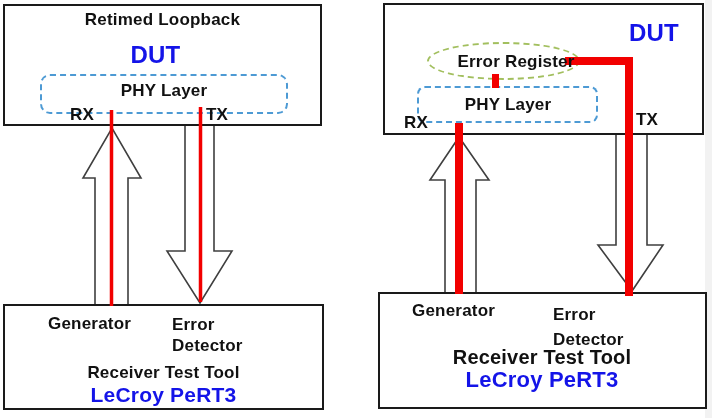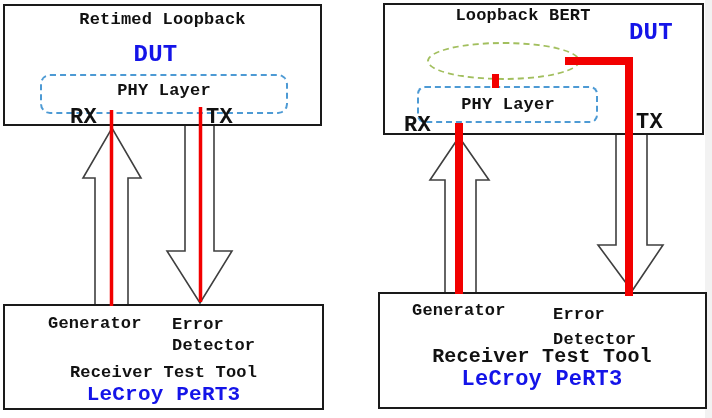--- a/index.html
+++ b/index.html
@@ -2,21 +2,21 @@
 <html style="--accent-blue: #1414e8; --signal-red: #f20000; --phy-dash-blue: #4d9ad4; --register-dash-green: #a2bf5e; --arrow-outline-gray: #3f3f3f; --box-border-black: #1a1a1a; --text-black: #111111;"><head>
 <meta charset="utf-8">
 <style>
   html, body { margin: 0; padding: 0; background: #ffffff; }
   .canvas {
     position: relative;
     width: 712px;
     height: 418px;
     background: #ffffff;
     overflow: hidden;
-    font-family: Liberation Mono, monospace;
+    font-family: Liberation Sans, sans-serif;
   }
   .layer { position: absolute; left: 0; top: 0; width: 712px; height: 418px; pointer-events: none; }
   .arrows-layer { z-index: 1; }
   .box {
     position: absolute;
     box-sizing: border-box;
     border: 2px solid var(--box-border-black, #1a1a1a);
     background: #ffffff;
     z-index: 2;
   }
@@ -45,21 +45,21 @@
     white-space: nowrap;
     letter-spacing: 0.2px;
     line-height: 1.1;
   }
   .centered { text-align: center; }
   .blue { color: var(--accent-blue, #1414e8); }
   .wrap2 { white-space: normal; }
   .f-title   { font-size: 17px; }
   .f-dut     { font-size: 24px; }
   .f-phy     { font-size: 17px; }
-  .f-port    { font-size: 22px; }
+  .f-port    { font-size: 17px; }
   .f-small   { font-size: 17px; }
   .f-rtt-l   { font-size: 17px; }
   .f-rtt-r   { font-size: 20px; }
   .f-brand-l { font-size: 21px; }
   .f-brand-r { font-size: 22px; }
   .edge-band { position: absolute; z-index: 0; background: #f2f2f2; }
 </style>
 </head>
 <body>
 
@@ -94,22 +94,22 @@
   <div class="label f-title centered" style="left:4px; top:11px; width:317px;">Retimed Loopback</div>
   <div class="label f-dut blue centered" style="left:4px; top:42px; width:303px;">DUT</div>
   <div class="label f-phy centered" style="left:40px; top:82px; width:248px;">PHY Layer</div>
   <div class="label f-port" style="left:70px; top:106px;">RX</div>
   <div class="label f-port" style="left:206px; top:106px;">TX</div>
   <div class="label f-small" style="left:48px; top:315px;">Generator</div>
   <div class="label f-small wrap2" style="left:172px; top:314px; width:92px; line-height:21px;">Error Detector</div>
   <div class="label f-rtt-l centered" style="left:4px; top:364px; width:319px;">Receiver Test Tool</div>
   <div class="label f-brand-l blue centered" style="left:4px; top:383px; width:319px;">LeCroy PeRT3</div>
 
-  <div class="label f-title centered" style="left:383px; top:7px; width:280px;">Loopback BERT</div>
   <div class="label f-dut blue" style="left:629px; top:20px;">DUT</div>
+  <div class="label f-phy centered" style="left:436px; top:53px; width:160px;">Error Register</div>
   <div class="label f-phy centered" style="left:428px; top:96px; width:160px;">PHY Layer</div>
   <div class="label f-port" style="left:404px; top:114px;">RX</div>
   <div class="label f-port" style="left:636px; top:111px;">TX</div>
   <div class="label f-small" style="left:412px; top:302px;">Generator</div>
   <div class="label f-small wrap2" style="left:553px; top:302px; width:95px; line-height:25px;">Error Detector</div>
   <div class="label f-rtt-r centered" style="left:378px; top:346px; width:328px;">Receiver Test Tool</div>
   <div class="label f-brand-r blue centered" style="left:378px; top:368px; width:328px;">LeCroy PeRT3</div>
 
 </div>
 

